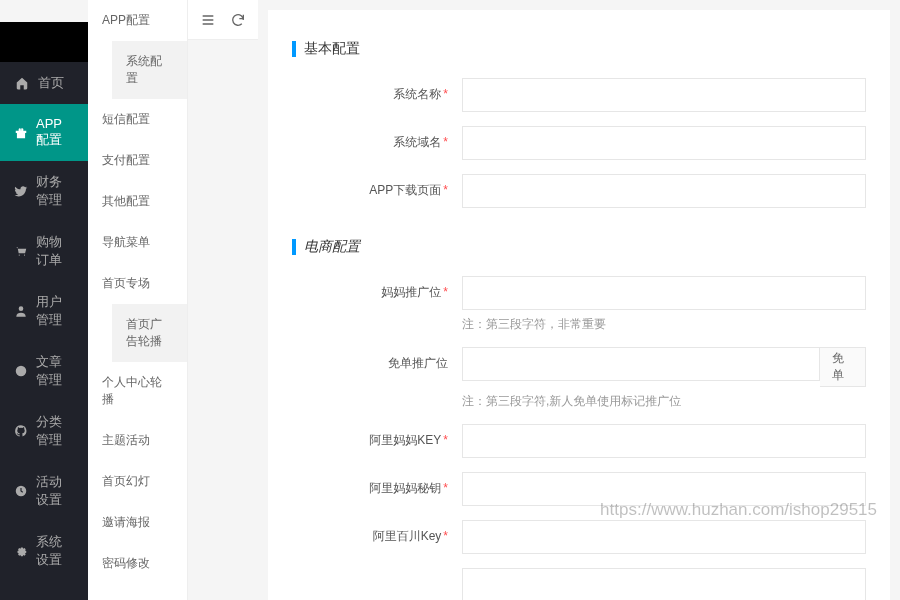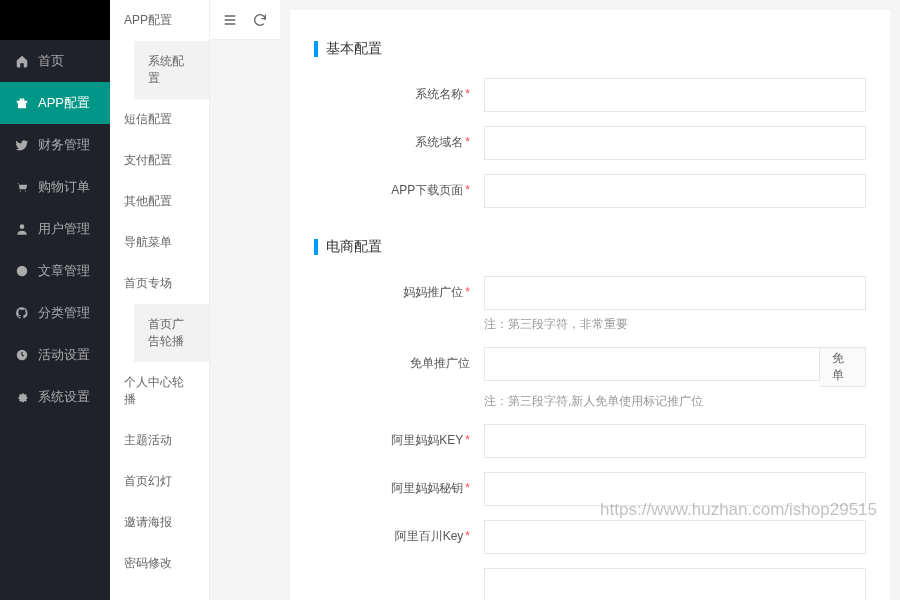--- a/index.html
+++ b/index.html
@@ -1,19 +1,19 @@
 <!DOCTYPE html>
 <html><head>
   <meta charset="utf-8">
   <style>
     * { margin: 0; padding: 0; box-sizing: border-box; }
     body { font-family: "Microsoft YaHei", Arial, sans-serif; font-size: 13px; background: #f5f5f5; color: #333; }
     .layout { display: flex; height: 600px; width: 900px; overflow: hidden; }
     
-    .sidebar-main { width: 110px; background: #20222a; color: #aaa; flex-shrink: 0; }
+    .sidebar-main { width: 88px; background: #20222a; color: #aaa; flex-shrink: 0; margin-top: 22px; }
     .logo-area { height: 40px; background: #000; }
     .nav-item { display: flex; align-items: center; padding: 12px 14px; cursor: pointer; font-size: 13px; }
     .nav-item.active { background: #009688; color: #fff; }
     .nav-item .icon { width: 16px; margin-right: 8px; display: inline-flex; align-items: center; justify-content: center; }
     .nav-item svg { width: 14px; height: 14px; fill: currentColor; }
     
     .sidebar-sub { width: 100px; background: #fff; border-right: 1px solid #eee; flex-shrink: 0; }
     .sub-item { padding: 12px 14px; font-size: 12px; color: #666; cursor: pointer; }
     .sub-item.active { background: #f2f2f2; margin-left: 24px; }
     
@@ -164,21 +164,21 @@
         </div>
         <div class="form-row">
           <div class="form-label"><span>系统域名</span><span class="req">*</span></div>
           <div class="form-control"><input class="form-input" value="" style=""></div>
         </div>
         <div class="form-row">
           <div class="form-label"><span>APP下载页面</span><span class="req">*</span></div>
           <div class="form-control"><input class="form-input" value="" style=""></div>
         </div>
 
-        <div class="section-title" style="margin-top:30px;">
+        <div class="section-title" style="margin-top:30px;font-style:italic;">
           <span class="bar"></span>
           <span class="txt">电商配置</span>
         </div>
 
         <div class="form-row">
           <div class="form-label"><span>妈妈推广位</span><span class="req">*</span></div>
           <div class="form-control">
             <input class="form-input" value="" style="">
             <div class="hint">注：第三段字符，非常重要</div>
           </div>

